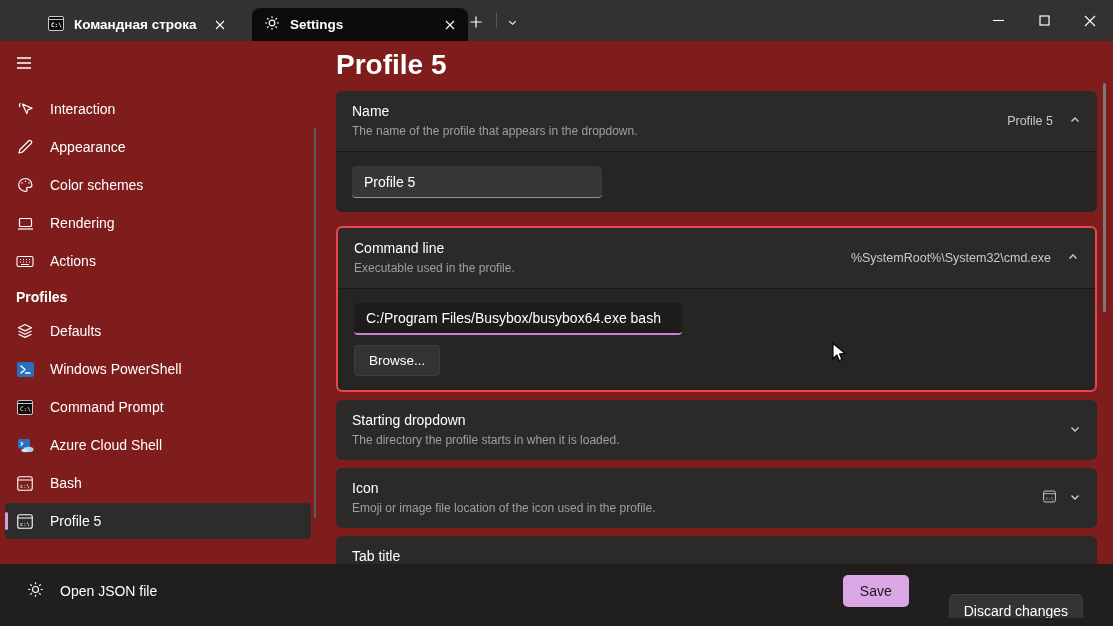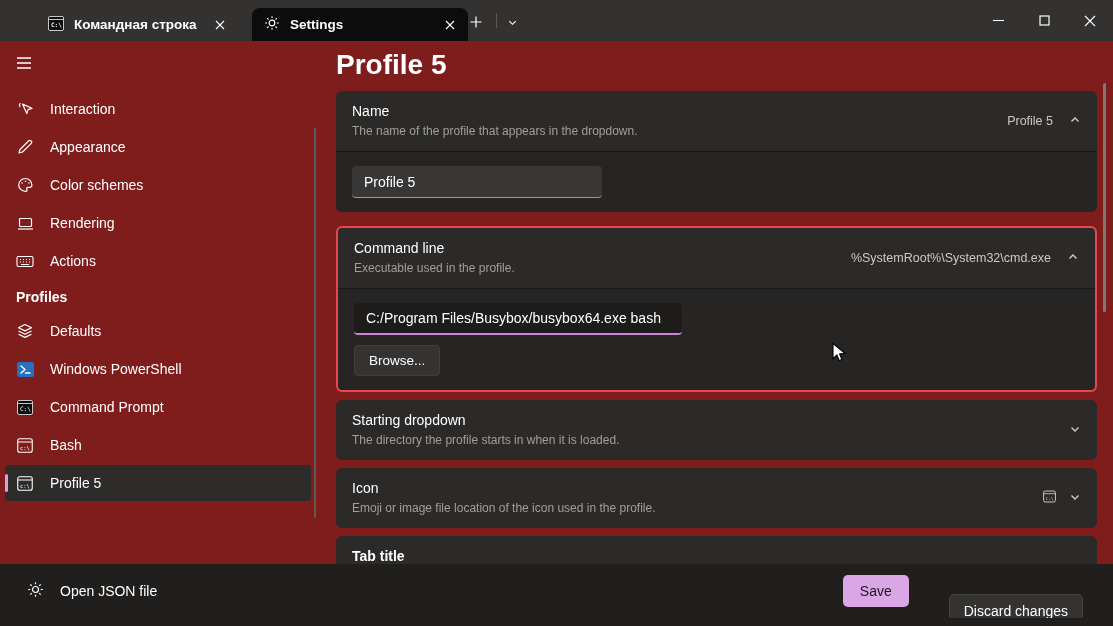--- a/index.html
+++ b/index.html
@@ -52,21 +52,21 @@
   .head-right{display:flex;align-items:center;gap:16px;flex:none;}
   .card-value{font-size:12.5px;color:#cbc9c7;white-space:nowrap;}
   .card-body{border-top:1px solid #191818;background:#262524;padding:14px 16px;
     border-radius:0 0 6px 6px;}
   .textbox{height:32px;border:none;outline:none;border-radius:4px;padding:0 12px;
     font-family:"Liberation Sans",sans-serif;font-size:14px;color:#fff;display:block;}
   .tb-name{width:250px;background:#383736;border-bottom:1px solid #9a9896;}
   .tb-cmd{width:328px;background:#1d1c1b;border-bottom:2px solid #c984d6;}
   .browse-btn{margin-top:10px;padding:7px 14px;background:#343332;border:1px solid #413f3e;
     border-radius:4px;color:#fff;font-family:"Liberation Sans",sans-serif;font-size:13.5px;}
-  .card.clipped{margin-bottom:0;border-radius:6px;font-weight:bold;}
+  .card.clipped{margin-bottom:0;border-radius:6px;}
   .card.clipped .card-head{padding:12px 16px 14px;}
 
   
   .footer{position:absolute;left:0;bottom:0;width:1113px;height:54px;background:#201f1e;
     display:flex;align-items:center;padding:0 30px 0 16px;gap:30px;}
   .openjson{display:flex;align-items:center;gap:16px;font-size:14px;flex:1;padding-left:11px;}
   .save-btn{background:#dba6e6;color:#1a1a1a;border:none;border-radius:5px;padding:8px 17px;
     font-family:"Liberation Sans",sans-serif;font-size:14px;}
   .discard-btn{background:#343332;color:#fff;border:1px solid #413f3e;border-radius:5px;
     padding:8px 14px;font-family:"Liberation Sans",sans-serif;font-size:14px;margin-left:10px;margin-top:39px;}
@@ -233,20 +233,31 @@
           <svg width="16" height="15" viewBox="0 0 16 15">
               <rect x=".5" y=".5" width="15" height="14" rx="1.5" fill="#0c0c0c" stroke="#c8c8c8"></rect>
               <path d="M.5 3.5h15" stroke="#c8c8c8"></path>
               <text x="3" y="11" font-size="6" fill="#fff" font-family="DejaVu Sans Mono, monospace">C:\</text>
             </svg>
         </span>
         <span class="nav-label">Command Prompt</span>
       </div>
       <div class="nav-item">
         <span class="ic">
+          <svg width="17" height="15" viewBox="0 0 17 15">
+              <rect x="1" y="1" width="12" height="9.5" rx="1.5" fill="#2670be"></rect>
+              <path d="M3.5 3.8l2.3 1.9-2.3 1.9" stroke="#fff" stroke-width="1.1" fill="none"></path>
+              <ellipse cx="11.5" cy="11.4" rx="5" ry="2.7" fill="#a9d3f2"></ellipse>
+              <ellipse cx="7.8" cy="12.3" rx="3.4" ry="1.9" fill="#cfe6f7"></ellipse>
+            </svg>
+        </span>
+        <span class="nav-label">Azure Cloud Shell</span>
+      </div>
+      <div class="nav-item">
+        <span class="ic">
           <svg width="16" height="15" viewBox="0 0 16 15" fill="none">
               <rect x=".75" y=".75" width="14.5" height="13.5" rx="2" stroke="#fff" stroke-width="1.1"></rect>
               <path d="M.75 4h14.5" stroke="#fff" stroke-width="1"></path>
               <text x="3" y="11.5" font-size="5.5" fill="#fff" font-family="DejaVu Sans Mono, monospace">c:\</text>
             </svg>
         </span>
         <span class="nav-label">Bash</span>
       </div>
       <div class="nav-item selected">
         <span class="ic">

